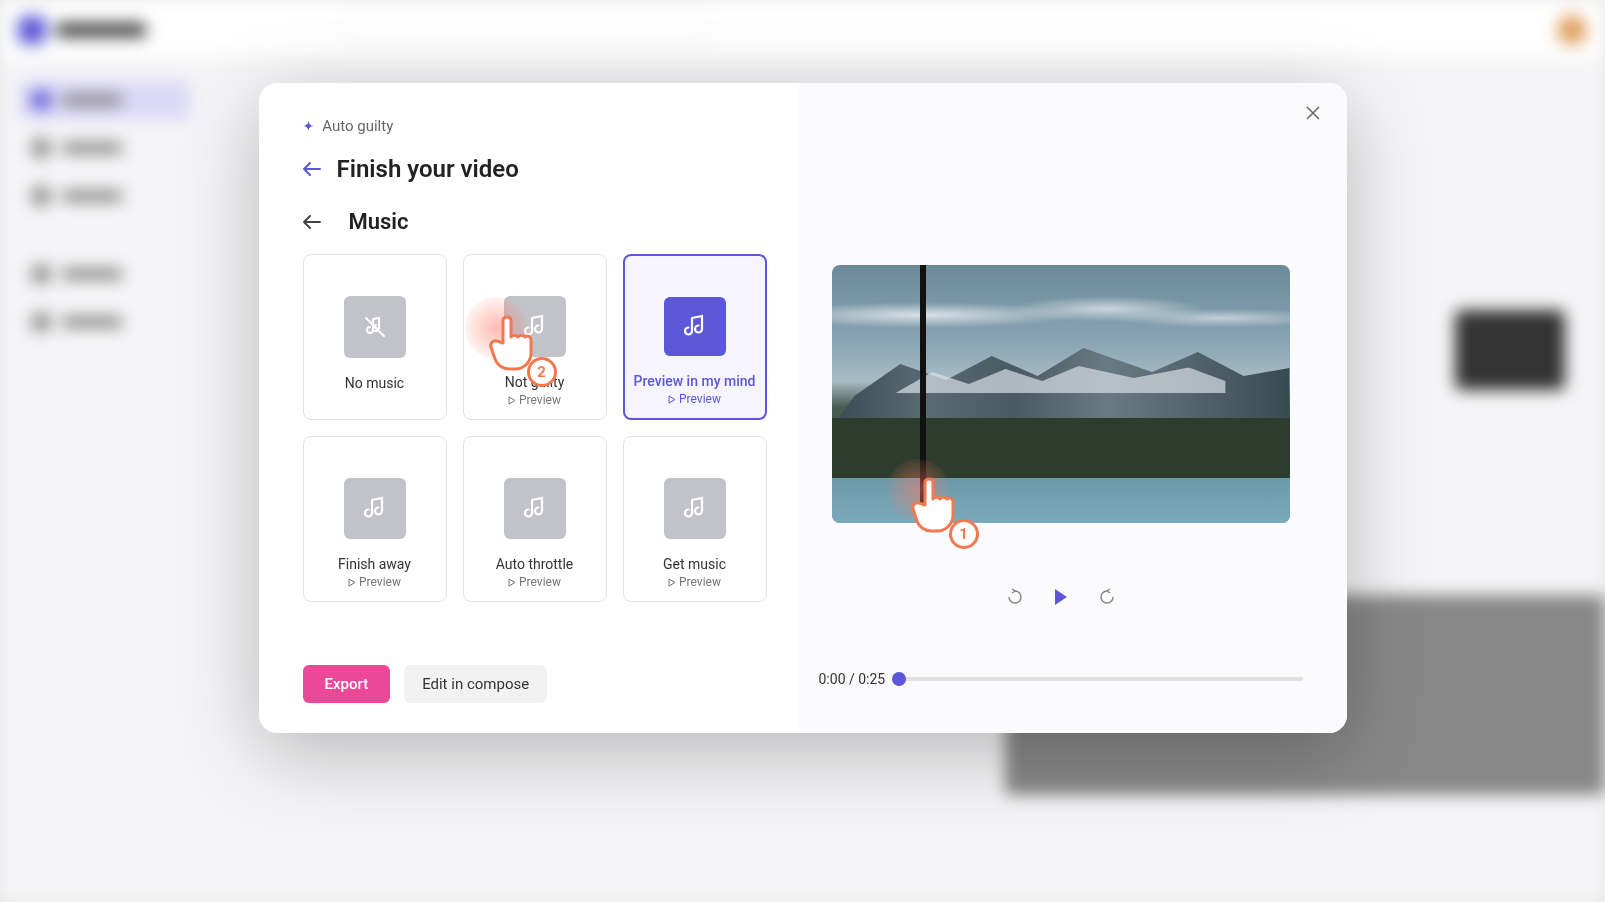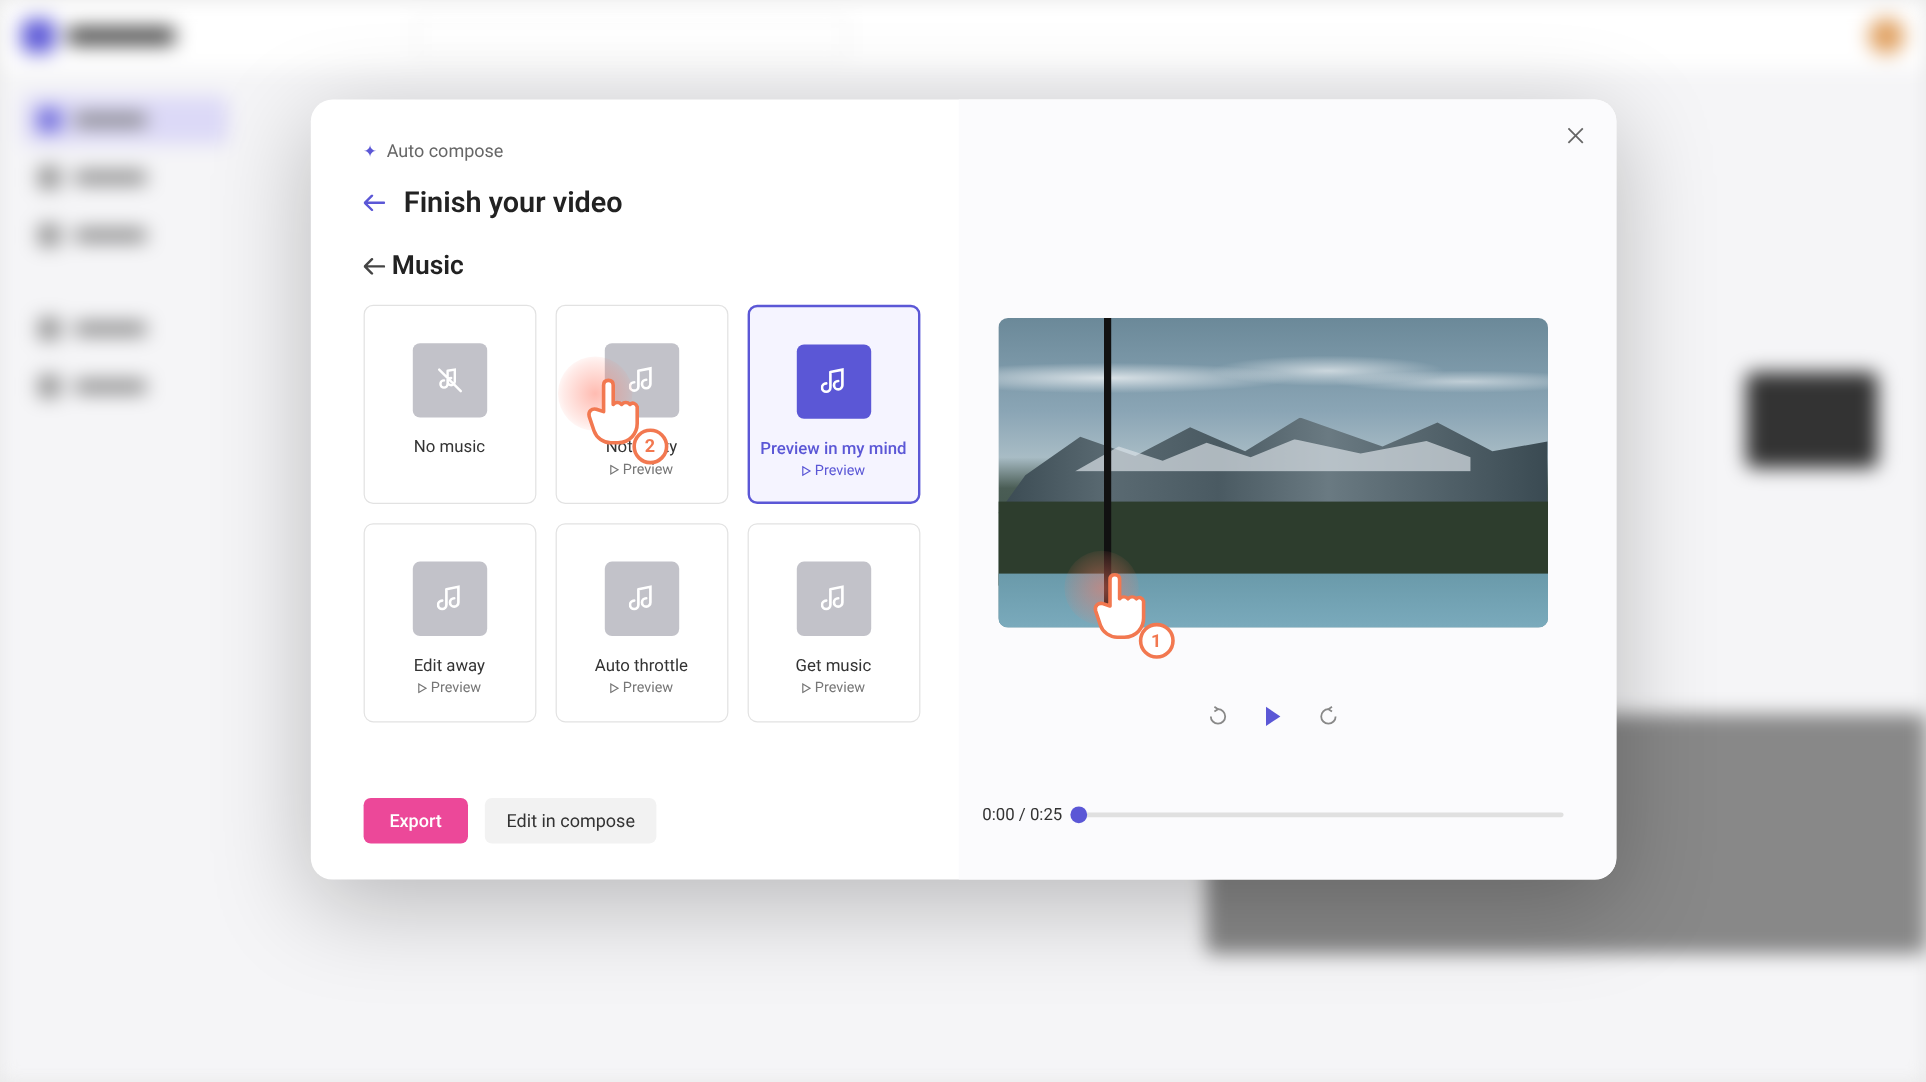--- a/index.html
+++ b/index.html
@@ -168,21 +168,21 @@
       align-items: center;
     }
     .modal-title {
       font-size: 24px;
       font-weight: 600;
       color: #222;
     }
     .music-header-row {
       display: flex;
       align-items: center;
-      gap: 4px;
+      gap: 26px;
       margin-bottom: 20px;
       position: relative;
     }
     .music-back {
       width: 20px; height: 20px;
       border: none;
       background: none;
       cursor: pointer;
       color: #444;
       display: flex;
@@ -202,21 +202,21 @@
     }
     .music-card {
       width: 144px;
       height: 166px;
       border: 1px solid #e2e2e2;
       border-radius: 8px;
       background: #fff;
       display: flex;
       flex-direction: column;
       align-items: center;
-      padding: 31px 8px 12px;
+      padding: 41px 8px 12px;
       cursor: pointer;
       position: relative;
     }
     .music-card.selected {
       border: 2px solid #5b57d6;
       background: #f5f4ff;
     }
     .music-icon-box {
       width: 62px; height: 62px;
       background: #c2c2c9;
@@ -484,21 +484,21 @@
 
     <button class="close-btn">
       <svg width="14" height="14" viewBox="0 0 14 14">
           <path d="M1 1 L13 13 M13 1 L1 13" stroke="currentColor" stroke-width="1.5" fill="none"></path>
         </svg>
     </button>
 
     <div class="modal-left">
       <div class="auto-compose-row">
         <span class="sparkle-icon">✦</span>
-        <span>Auto compose</span>
+        <span>Auto guilty</span>
       </div>
 
       <div class="title-row">
         <button class="back-arrow">
           <svg width="18" height="14" viewBox="0 0 18 14">
               <path d="M7 1 L1 7 L7 13 M1 7 L17 7" stroke="currentColor" stroke-width="2" fill="none" stroke-linecap="round" stroke-linejoin="round"></path>
             </svg>
         </button>
         <h1 class="modal-title">Finish your video</h1>
       </div>
@@ -549,21 +549,21 @@
               </svg>
               <span>Preview</span>
             </div>
           </div>
           <div class="music-card">
             <div class="music-icon-box">
               <svg width="22" height="24" viewBox="0 0 22 24">
                 <path d="M8 4 L8 17 A3.5 3.5 0 1 1 4.5 13.5 M8 4 L18 2 L18 15 A3.5 3.5 0 1 1 14.5 11.5" stroke="#fff" stroke-width="2.2" fill="none" stroke-linecap="round"></path>
               </svg>
             </div>
-            <div class="music-card-name">Edit away</div>
+            <div class="music-card-name">Finish away</div>
             <div class="music-preview">
               <svg width="8" height="9" viewBox="0 0 8 9">
                 <path d="M1 1 L7 4.5 L1 8 Z" fill="none" stroke="currentColor" stroke-width="1"></path>
               </svg>
               <span>Preview</span>
             </div>
           </div>
           <div class="music-card">
             <div class="music-icon-box">
               <svg width="22" height="24" viewBox="0 0 22 24">

